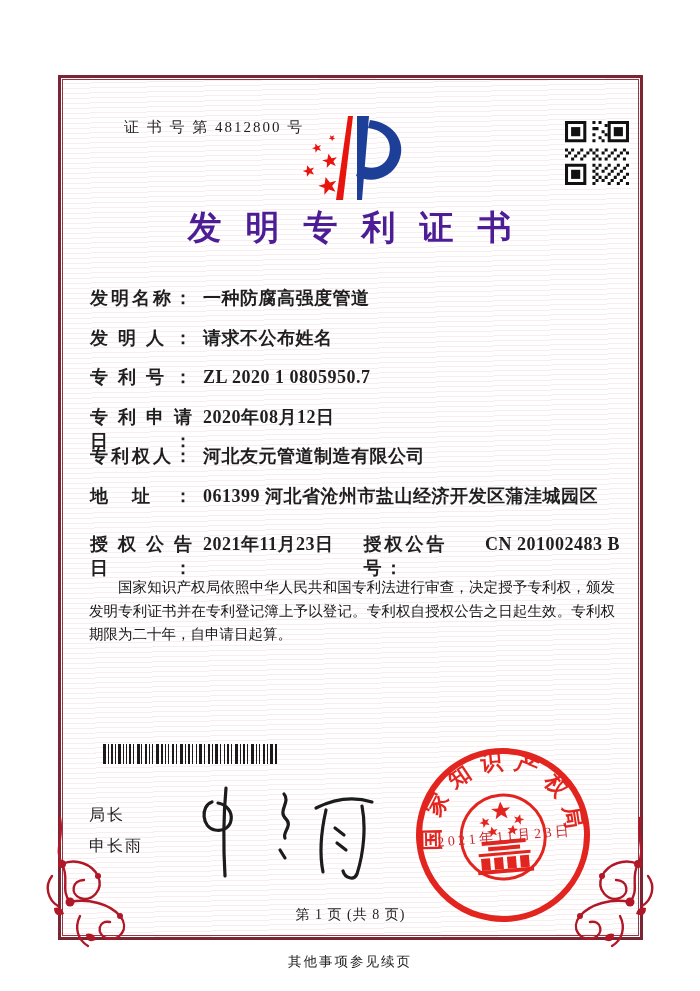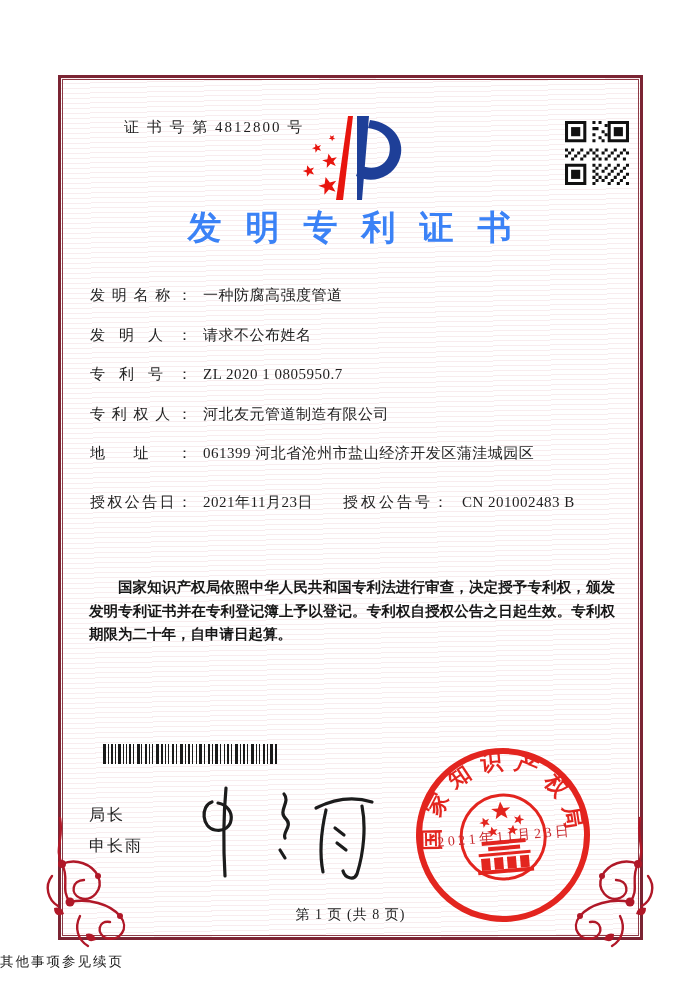--- a/index.html
+++ b/index.html
@@ -14,37 +14,37 @@
       repeating-linear-gradient(179deg,
         rgba(226,170,180,0.22) 0px, rgba(226,170,180,0.22) 1px,
         rgba(255,255,255,0) 1px, rgba(255,255,255,0) 5px);
   }
   .frame::after{content:"";position:absolute;inset:1px;border:1px solid #8d3a45;pointer-events:none;}
   .cert-no{position:absolute;left:92px;top:118px;font-size:15px;letter-spacing:2px;margin-left:32px;}
   .logo{position:absolute;left:290px;top:108px;width:122px;height:100px;}
   .qr{position:absolute;left:564px;top:121px;width:66px;height:64px;}
   .title{
     position:absolute;left:58px;top:205px;width:585px;margin:0;
-    text-align:center;font-size:34px;font-weight:bold;letter-spacing:24px;text-indent:22px;color:#3b82f6;
+    text-align:center;font-size:34px;font-weight:bold;letter-spacing:24px;text-indent:22px;color:#4c1d95;
   }
-  .fields{position:absolute;left:90px;top:286px;width:530px;font-size:15px;}
+  .fields{position:absolute;left:90px;top:286px;width:530px;font-size:18px;font-weight:bold;}
   .row{display:flex;align-items:baseline;height:39.5px;}
   .row .lbl{width:102px;flex:0 0 102px;text-align:justify;text-align-last:justify;}
   .row .val{margin-left:11px;letter-spacing:0.5px;white-space:nowrap;text-align:center;}
   .row.grant{margin-top:9px;}
   .grant-no{margin-left:30px;display:flex;align-items:baseline;}
   .grant-no .lbl2{letter-spacing:3px;}
-  .paras{position:absolute;left:89px;top:576px;width:526px;font-size:14.5px;line-height:23.5px;text-align:justify;color:#161616;font-weight:bold;}
+  .paras{position:absolute;left:89px;top:576px;width:526px;font-size:14.5px;line-height:23.5px;text-align:justify;color:#161616;}
   .paras p{margin:0;text-indent:2em;}
   .barcode{position:absolute;left:103px;top:744px;width:176px;height:20px;}
   .signer{position:absolute;left:89px;top:799px;font-size:16px;line-height:31px;letter-spacing:2px;}
   .sign-svg{position:absolute;left:196px;top:780px;width:185px;height:100px;}
   .seal{position:absolute;left:413px;top:745px;width:180px;height:180px;transform:rotate(-5deg);opacity:0.93;}
   .page-no{position:absolute;left:58px;top:906px;width:585px;text-align:center;font-size:14px;letter-spacing:1px;}
-  .footnote{position:absolute;left:0;top:953px;width:700px;text-align:left;font-size:13.5px;letter-spacing:2px;color:#222;}
+  .footnote{position:absolute;left:0;top:953px;width:700px;text-align:center;font-size:13.5px;letter-spacing:2px;color:#222;}
   .flourish{position:absolute;width:118px;height:132px;}
   .flourish.fl-left{left:40px;top:816px;}
   .flourish.fl-right{left:542px;top:816px;transform:scaleX(-1);}
 </style>
 </head>
 <body>
 
 <div class="sheet">
 
   <div class="frame"></div>
@@ -100,20 +100,24 @@
       <span class="lbl">发明名称：</span>
       <span class="val">一种防腐高强度管道</span>
     </div>
     <div class="row">
       <span class="lbl">发明人：</span>
       <span class="val">请求不公布姓名</span>
     </div>
     <div class="row">
       <span class="lbl">专利号：</span>
       <span class="val">ZL 2020 1 0805950.7</span>
+    </div>
+    <div class="row">
+      <span class="lbl">专利申请日：</span>
+      <span class="val">2020年08月12日</span>
     </div>
     <div class="row">
       <span class="lbl">专利权人：</span>
       <span class="val">河北友元管道制造有限公司</span>
     </div>
     <div class="row">
       <span class="lbl">地址：</span>
       <span class="val">061399 河北省沧州市盐山经济开发区蒲洼城园区</span>
     </div>
     <div class="row grant">

